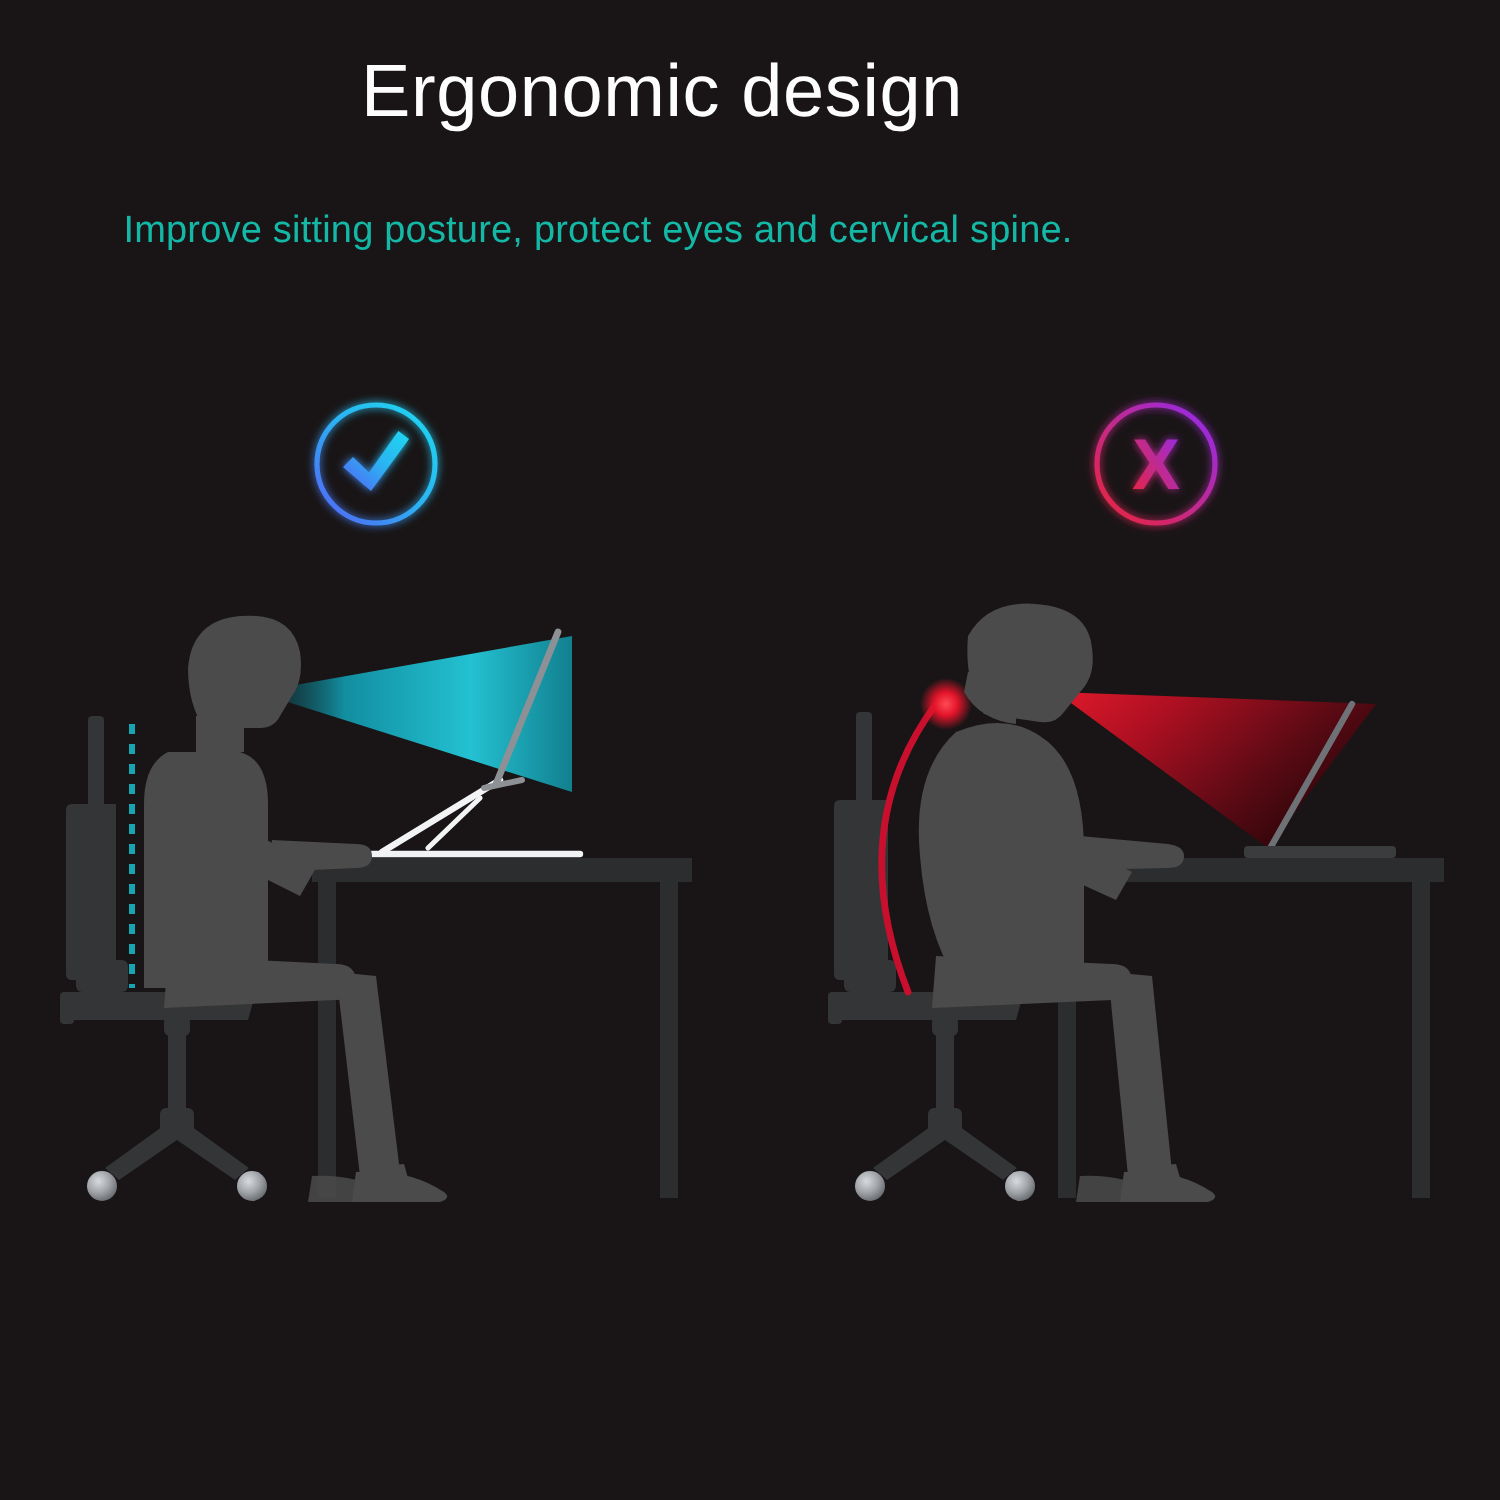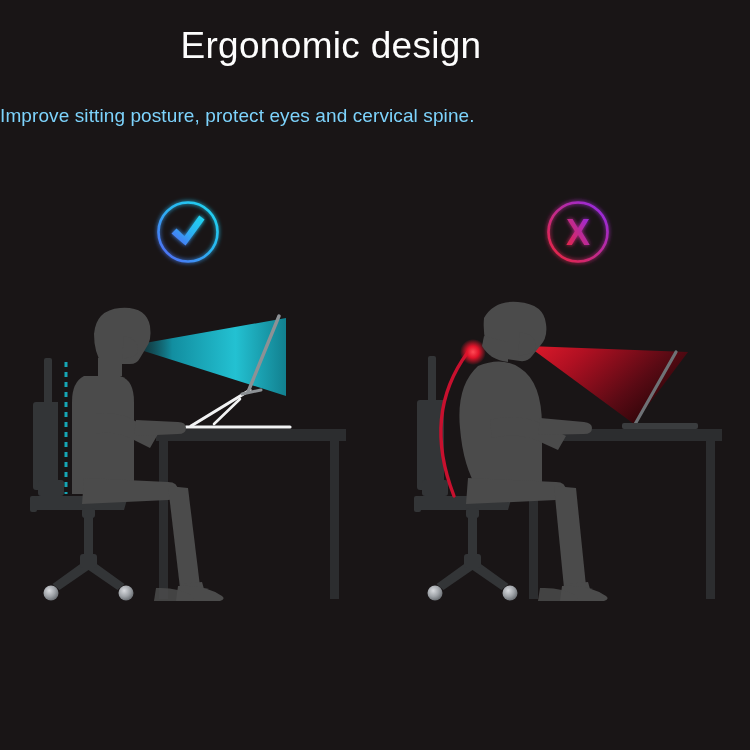--- a/index.html
+++ b/index.html
@@ -27,22 +27,22 @@
     color: #fdfdfd;
     font-size: 37px;
     font-weight: 400;
     letter-spacing: 0.3px;
     line-height: 1.1;
   }
   #subtitle {
     position: absolute;
     left: 0; top: 105px;
     width: 598px;
-    text-align: left;
-    color: #7dd3fc;
+    text-align: center;
+    color: #14b8a6;
     font-size: 19px;
     font-weight: 400;
     letter-spacing: 0.1px;
   }
 
   
   .badge {
     position: absolute;
     width: 68px;
     height: 68px;

